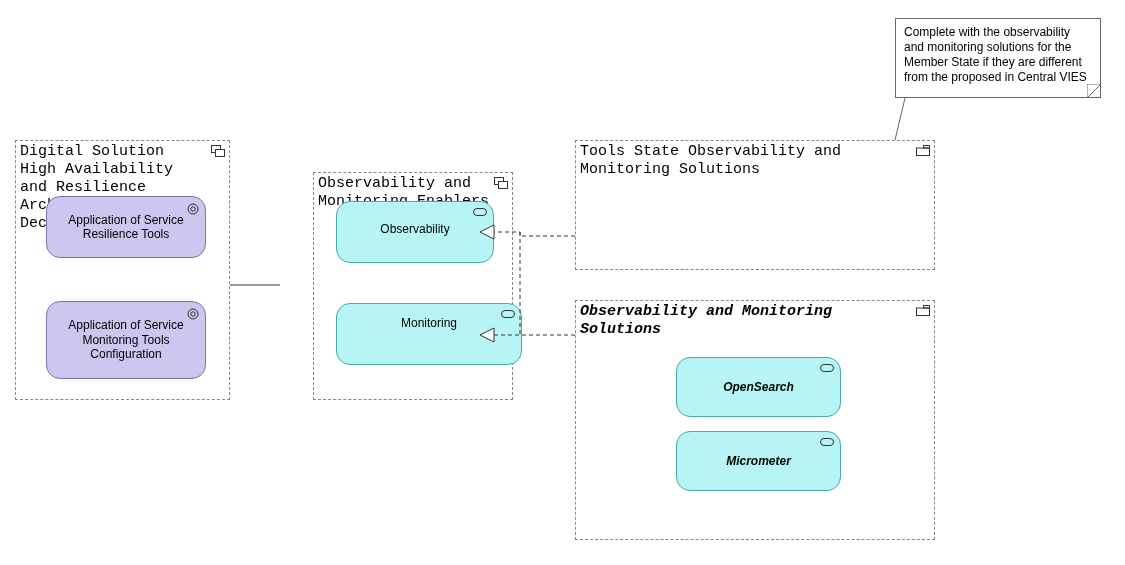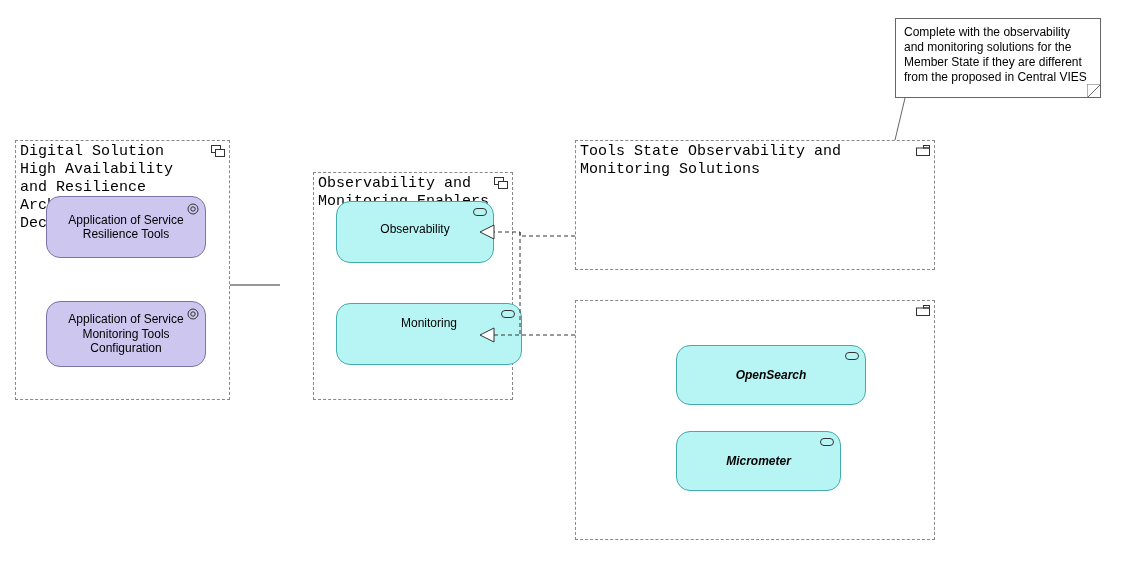--- a/index.html
+++ b/index.html
@@ -129,21 +129,21 @@
     <rect x="4.5" y="4.5" width="9" height="7" fill="#fff" stroke="#333"></rect>
   </svg>
 
   <div class="node purple" style="left:30px; top:55px; width:160px; height:62px;">
     <span>Application of Service Resilience Tools</span>
     <svg class="target-icon" viewBox="0 0 12 12">
       <circle cx="6" cy="6" r="5" fill="none" stroke="#333"></circle>
       <circle cx="6" cy="6" r="2.2" fill="none" stroke="#333"></circle>
     </svg>
   </div>
-  <div class="node purple" style="left:30px; top:160px; width:160px; height:66px;justify-content:center;">
+  <div class="node purple" style="left:30px; top:160px; width:160px; height:78px;justify-content:center;">
     <span>Application of Service Monitoring Tools Configuration</span>
     <svg class="target-icon" viewBox="0 0 12 12">
       <circle cx="6" cy="6" r="5" fill="none" stroke="#333"></circle>
       <circle cx="6" cy="6" r="2.2" fill="none" stroke="#333"></circle>
     </svg>
   </div>
 </div>
 
 <div class="group" style="left:280px; top:172px; width:200px; height:228px;margin-left:33px;">
   <div class="group-title">Observability and Monitoring Enablers</div>
@@ -163,25 +163,26 @@
 
 <div class="group" style="left:575px; top:140px; width:360px; height:130px;">
   <div class="group-title">Tools State Observability and Monitoring Solutions</div>
   <svg class="folder-icon" viewBox="0 0 14 11">
     <rect x="0.5" y="3" width="13" height="7.5" fill="none" stroke="#333"></rect>
     <rect x="7.5" y="0.5" width="6" height="2.5" fill="none" stroke="#333"></rect>
   </svg>
 </div>
 
 <div class="group" style="left:575px; top:300px; width:360px; height:240px;">
+  <div class="group-title italic">Observability and Monitoring Solutions</div>
   <svg class="folder-icon" viewBox="0 0 14 11">
     <rect x="0.5" y="3" width="13" height="7.5" fill="none" stroke="#333"></rect>
     <rect x="7.5" y="0.5" width="6" height="2.5" fill="none" stroke="#333"></rect>
   </svg>
-  <div class="node cyan italic" style="left:100px; top:44px; width:190px; height:60px;text-align:center;">
+  <div class="node cyan italic" style="left:100px; top:56px; width:165px; height:60px;text-align:center;">
     <span>OpenSearch</span>
     <span class="pill-icon"></span>
   </div>
   <div class="node cyan italic" style="left:100px; top:130px; width:165px; height:60px;">
     <span>Micrometer</span>
     <span class="pill-icon"></span>
   </div>
 </div>
 
 <svg class="connectors">

